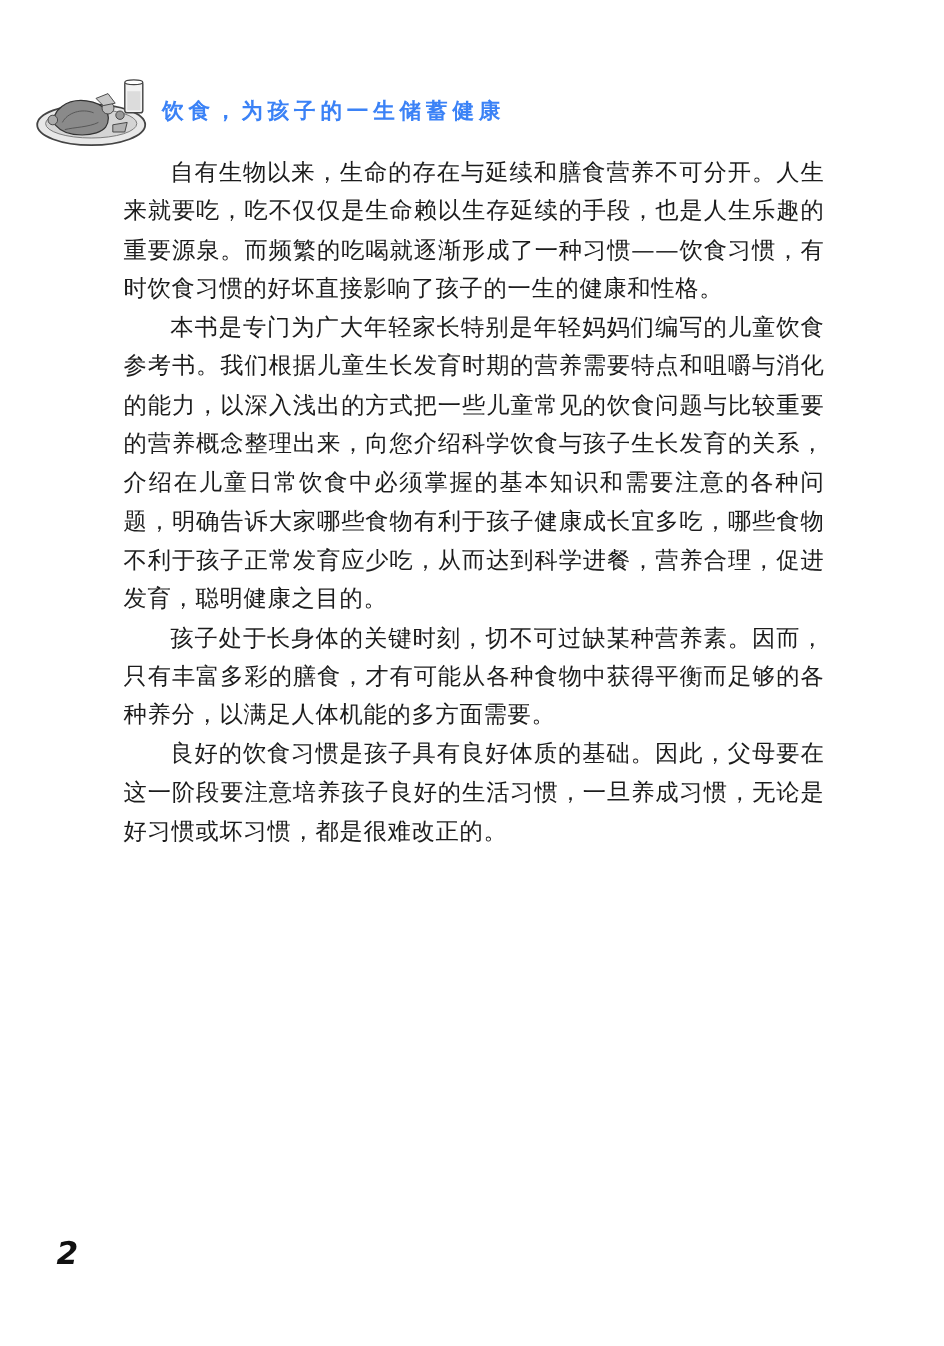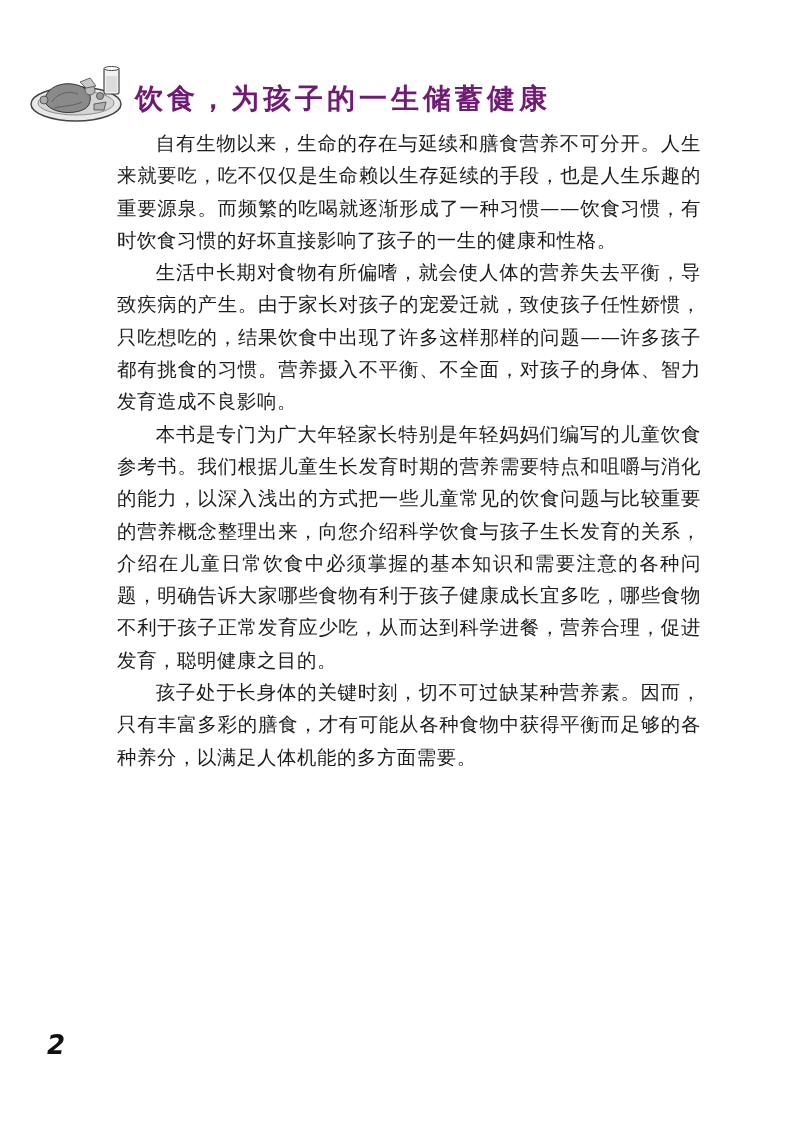--- a/index.html
+++ b/index.html
@@ -28,28 +28,28 @@
       top: 0;
       width: 104px;
       height: 62px;
     }
     .header-title {
       position: absolute;
       left: 107px;
       top: 18px;
       font-family: "DejaVu Sans", "Liberation Sans", sans-serif;
       font-weight: bold;
-      font-size: 28px;
+      font-size: 18px;
       letter-spacing: 4px;
-      color: #701a75;
+      color: #3b82f6;
       white-space: nowrap;
     }
     .body-text {
       position: absolute;
-      left: 117px;
+      left: 103px;
       top: 128px;
       width: 584px;
     }
     .para {
       margin: 0;
       font-size: 19.4px;
       line-height: 32.3px;
       text-align: justify;
       text-indent: 2em;
       letter-spacing: 0.6px;
@@ -89,18 +89,18 @@
       <rect x="76" y="6" width="15" height="26" rx="2" fill="#f2f2f2" stroke="#444" stroke-width="1.2"></rect>
       <ellipse cx="83.5" cy="6.5" rx="7.5" ry="2" fill="#fff" stroke="#444" stroke-width="1"></ellipse>
       <rect x="78" y="14" width="11" height="16" fill="#dcdcdc"></rect>
     </svg>
   </div>
   <div class="header-title">饮食，为孩子的一生储蓄健康</div>
 </div>
 
 <div class="body-text">
   <p class="para">自有生物以来，生命的存在与延续和膳食营养不可分开。人生来就要吃，吃不仅仅是生命赖以生存延续的手段，也是人生乐趣的重要源泉。而频繁的吃喝就逐渐形成了一种习惯——饮食习惯，有时饮食习惯的好坏直接影响了孩子的一生的健康和性格。</p>
-  <p class="para">生活中长期对食物有所偏嗜，就会使人体的营养失去平衡，导致疾病的产生。由于家长对孩子的宠爱迁就，致使孩子任性娇惯，只吃想吃的，结果饮食中出现了许多这样那样的问题——许多孩子都有挑食的习惯。营养摄入不平衡、不全面，对孩子的身体、智力发育造成不良影响。</p>
   <p class="para">本书是专门为广大年轻家长特别是年轻妈妈们编写的儿童饮食参考书。我们根据儿童生长发育时期的营养需要特点和咀嚼与消化的能力，以深入浅出的方式把一些儿童常见的饮食问题与比较重要的营养概念整理出来，向您介绍科学饮食与孩子生长发育的关系，介绍在儿童日常饮食中必须掌握的基本知识和需要注意的各种问题，明确告诉大家哪些食物有利于孩子健康成长宜多吃，哪些食物不利于孩子正常发育应少吃，从而达到科学进餐，营养合理，促进发育，聪明健康之目的。</p>
   <p class="para">孩子处于长身体的关键时刻，切不可过缺某种营养素。因而，只有丰富多彩的膳食，才有可能从各种食物中获得平衡而足够的各种养分，以满足人体机能的多方面需要。</p>
+  <p class="para">良好的饮食习惯是孩子具有良好体质的基础。因此，父母要在这一阶段要注意培养孩子良好的生活习惯，一旦养成习惯，无论是好习惯或坏习惯，都是很难改正的。</p>
 </div>
 
 <div class="page-number">2</div>
 
 </body></html>

